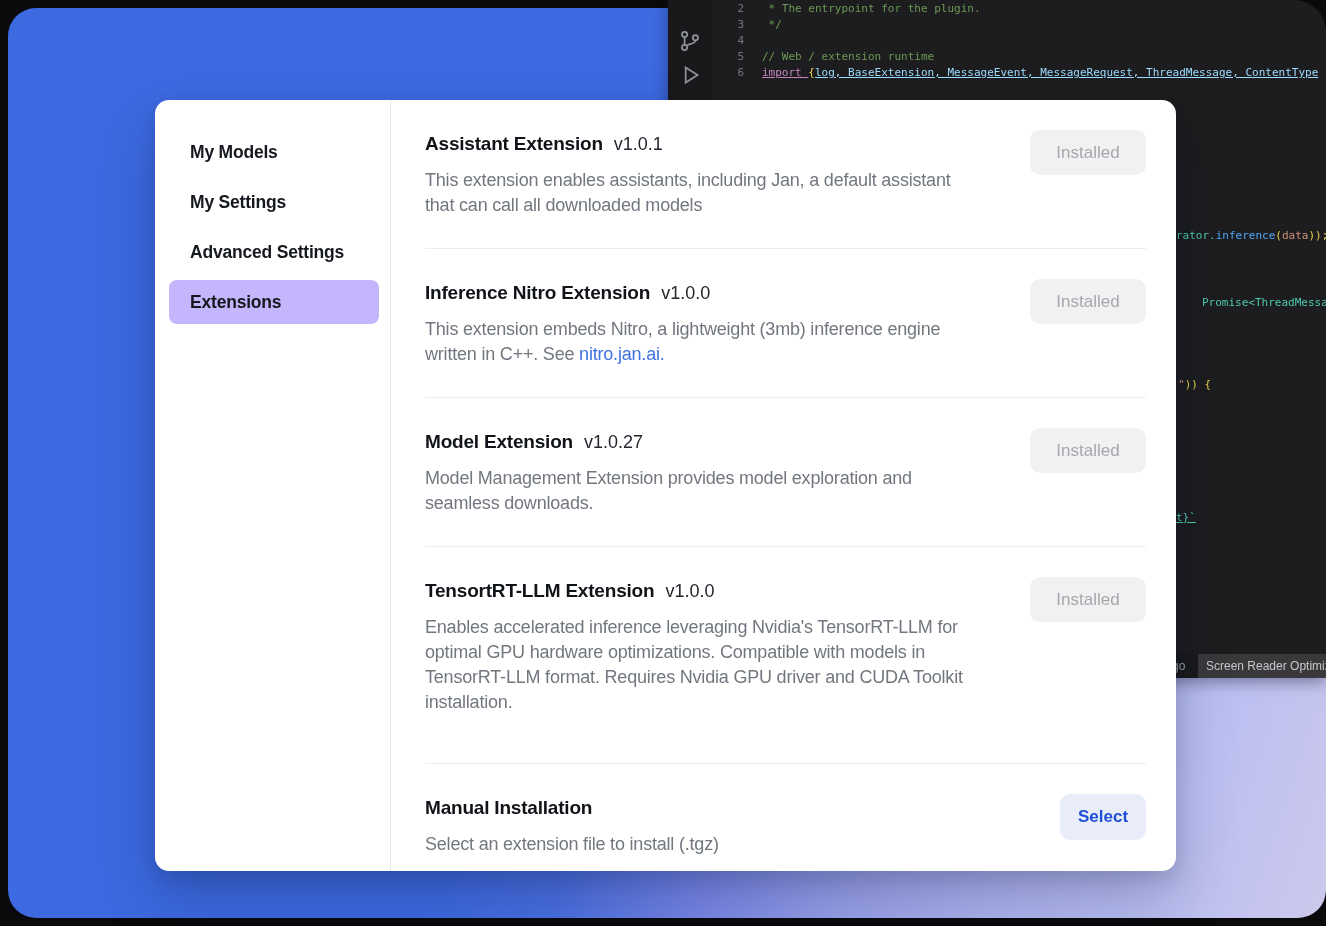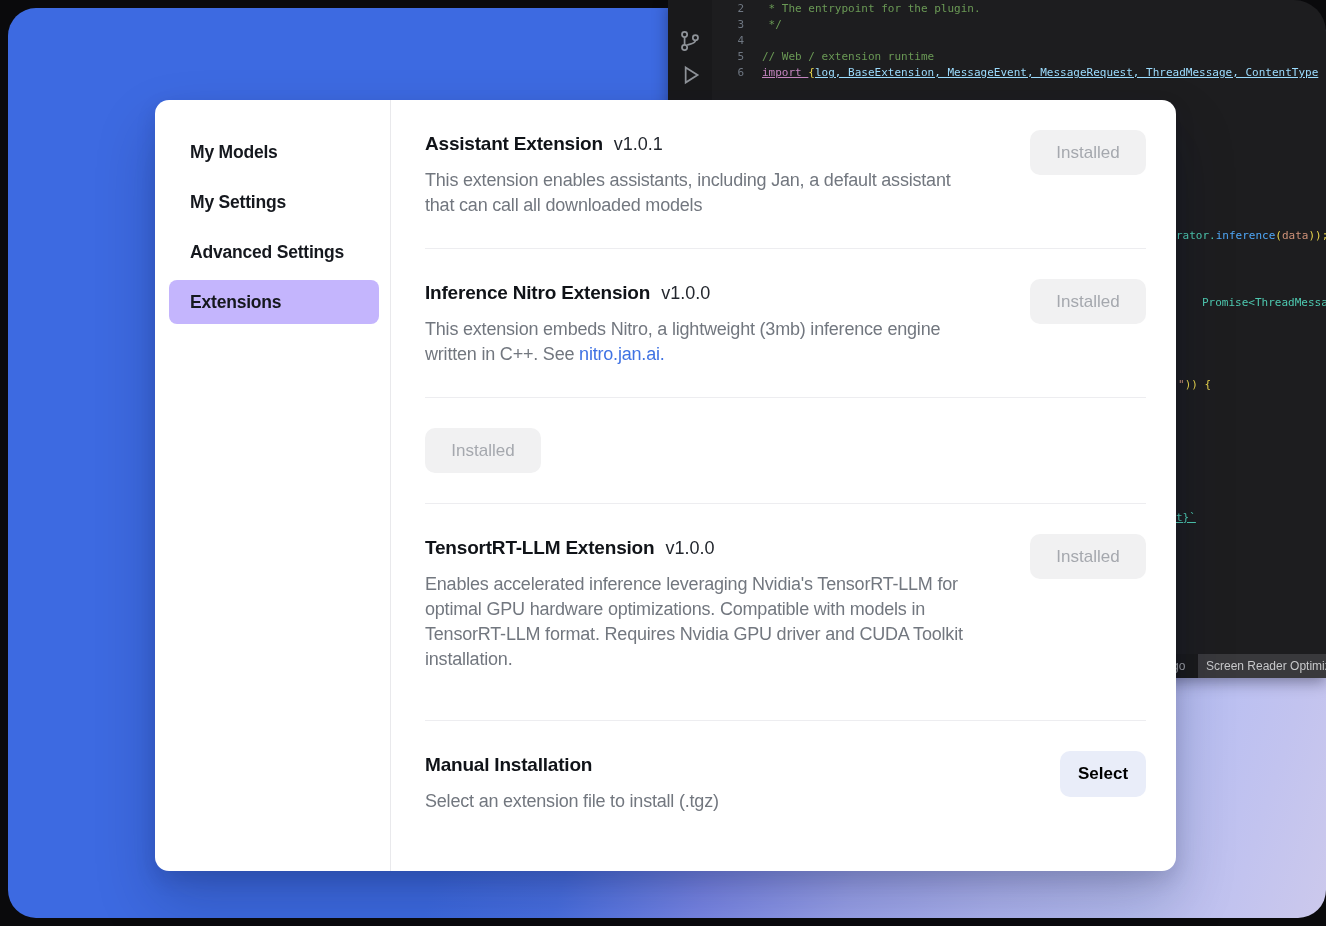--- a/index.html
+++ b/index.html
@@ -53,21 +53,21 @@
   .section.pad-lg { padding-bottom:48px; }
   .section.last { border-bottom:none; }
   .sec-left { flex:1; padding-right:36px; }
   .sec-titlerow { display:flex; align-items:baseline; }
   .sec-title { font-size:19px; font-weight:700; color:#101318; letter-spacing:-0.2px; line-height:26px;text-align:center; }
   .sec-version { font-size:18px; font-weight:400; color:#23272e; margin-left:11px; }
   .sec-desc { margin-top:11px; font-size:18px; color:#72777f; line-height:25px; white-space:pre-line; letter-spacing:-0.2px; }
   .sec-desc a { color:#3f72e3; text-decoration:none; }
   .btn { flex:none; margin-top:-1px; border-radius:10px; font-size:17px; line-height:45px; text-align:center; }
   .btn-installed { width:116px; height:45px; background:#f1f1f2; color:#a5a8ae; font-weight:500; }
-  .btn-select { width:86px; height:46px; background:#e9edf9; color:#000000; font-weight:700; }
+  .btn-select { width:86px; height:46px; background:#e9edf9; color:#1d4ed8; font-weight:700; }
 </style>
 </head>
 <body>
 
 <div class="stage">
   <div class="wallpaper"></div>
 
   <div class="editor">
     <div class="activitybar">
       <span class="ab-icon" style="top:28px">
@@ -137,20 +137,28 @@
             <span class="sec-title">Inference Nitro Extension</span>
             <span class="sec-version">v1.0.0</span>
           </div>
           <div class="sec-desc"><span>This extension embeds Nitro, a lightweight (3mb) inference engine
 written in C++. See </span><a>nitro.jan.ai.</a></div>
         </div>
         <div class="btn btn-installed">Installed</div>
       </div>
 
       <div class="section">
+        <div class="sec-left">
+          <div class="sec-titlerow">
+            <span class="sec-title">Model Extension</span>
+            <span class="sec-version">v1.0.27</span>
+          </div>
+          <div class="sec-desc">Model Management Extension provides model exploration and
+seamless downloads.</div>
+        </div>
         <div class="btn btn-installed">Installed</div>
       </div>
 
       <div class="section pad-lg">
         <div class="sec-left">
           <div class="sec-titlerow">
             <span class="sec-title">TensortRT-LLM Extension</span>
             <span class="sec-version">v1.0.0</span>
           </div>
           <div class="sec-desc">Enables accelerated inference leveraging Nvidia's TensorRT-LLM for

